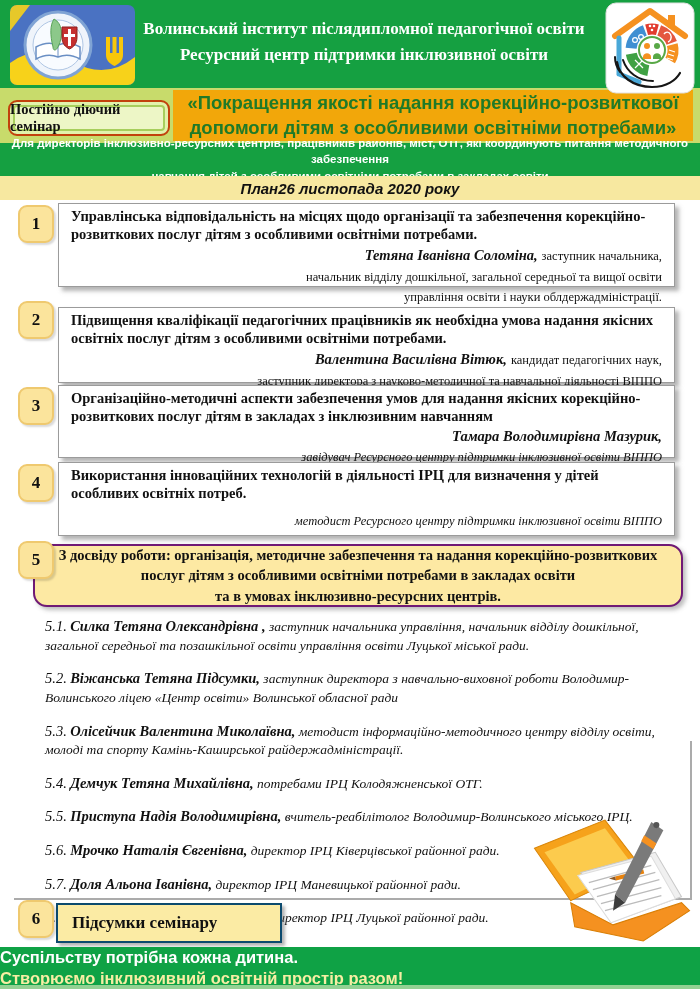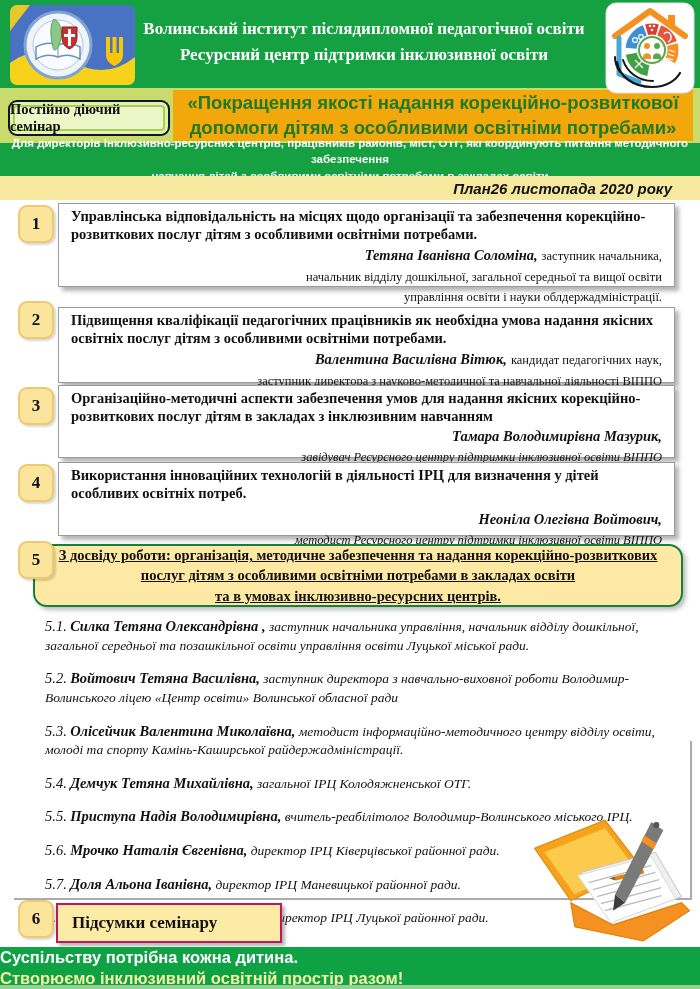--- a/index.html
+++ b/index.html
@@ -17,21 +17,21 @@
     left:132px; right:104px; top:16px; text-align:center; color:#fff;
     font-weight:bold; font-size:17px; line-height:1.55;
   }
   .logo-left { left:10px; top:5px; width:125px; height:80px; z-index:4; }
   .logo-right { left:604px; top:2px; width:92px; height:92px; z-index:4; }
 
   
   .strip { left:0; top:88px; width:700px; height:55px; background:#C8DB6B; }
   .badge {
     left:8px; top:100px; width:162px; height:36px;
-    background:#EDF6C6; border:2px solid #0f172a; border-radius:9px;
+    background:#EDF6C6; border:2px solid #c2410c; border-radius:9px;
     box-shadow: inset 0 0 0 3px #E2F2AC, inset 0 0 0 5px #A7CE5C;
     display:flex; align-items:center; justify-content:center;
     font-weight:bold; font-size:14.5px; z-index:2;
   }
   .banner {
     left:173px; top:90px; width:520px; height:51px; background:#F2A70A;
     display:flex; align-items:center; justify-content:center;
     font-family:"Liberation Sans", sans-serif; font-weight:bold;
     font-size:18.5px; line-height:1.3; color:#1F7A28;
     text-align:center; white-space:pre-line; z-index:1;
@@ -42,21 +42,21 @@
     left:0; top:143px; width:700px; height:33px; background:#15A041;
     display:flex; align-items:center; justify-content:center;
     font-family:"Liberation Sans", sans-serif; font-weight:bold;
     font-size:11.5px; line-height:1.45; color:#fff; text-align:center;
     white-space:pre-line;
   }
 
   
   .planbar {
     left:0; top:176px; width:700px; height:24px; background:#F7E8A0;
-    display:flex; align-items:center; justify-content:flex-end;
+    display:flex; align-items:center; justify-content:center;
     padding:0 28px; font-family:"Liberation Sans", sans-serif;
     font-weight:bold; font-style:italic; font-size:15px;
   }
 
   
   .chip {
     width:36px; height:38px; background:#FBE49C; border:2px solid #EFC96F;
     border-radius:9px; display:flex; align-items:center; justify-content:center;
     font-weight:bold; font-size:17px; z-index:3;
     box-shadow:2px 2px 2px rgba(0,0,0,0.15);
@@ -71,43 +71,43 @@
   .ititle { font-weight:bold; font-size:14.5px; line-height:1.22; }
   .byline { text-align:right; padding-top:2px; line-height:1.28; }
   .sp-name { font-weight:bold; font-style:italic; font-size:14.5px; }
   .sp-role { font-size:12.5px; white-space:pre-line; }
   .sp-role.it { font-style:italic; }
   .blockname { display:block; }
 
   
   .box5 {
     left:33px; top:544px; width:650px; height:63px; background:#FDE9A3;
-    border:2px solid #15803d; border-radius:14px;
+    border:2px solid #701a75; border-radius:14px;
     box-shadow:3px 3px 4px rgba(110,110,110,0.45);
-    display:flex; align-items:center; justify-content:center; z-index:1;text-decoration:underline;
+    display:flex; align-items:center; justify-content:center; z-index:1;
   }
   .box5-text {
     font-weight:bold; font-size:14.5px; line-height:1.4; text-align:center;
     white-space:pre-line;
   }
 
   
   .subitems { left:45px; top:616px; width:616px; font-style:italic; }
   .si { margin-bottom:13px; font-size:13.5px; line-height:1.38;font-style:italic; }
   .si-num  { font-size:14.5px; }
   .si-name { font-weight:bold; font-size:14.5px; }
 
   
   .hline { left:14px; top:898px; width:678px; height:2px; background:#ABABAB; }
   .vline { left:690px; top:741px; width:2px; height:159px; background:#ABABAB; }
 
   
   .box6 {
     left:56px; top:903px; width:226px; height:40px; background:#FBEBA4;
-    border:2px solid #be185d; box-shadow:3px 3px 3px rgba(110,110,110,0.5);
+    border:2px solid #0c4a6e; box-shadow:3px 3px 3px rgba(110,110,110,0.5);
     display:flex; align-items:center; padding-left:14px;
     font-weight:bold; font-size:17px; z-index:2;
   }
 
   
   .footer {
     left:0; top:947px; width:700px; height:42px; background:#0FA245;
     display:flex; flex-direction:column; align-items:flex-start; justify-content:center;
     font-family:"Liberation Sans", sans-serif; font-weight:bold; font-size:16.5px;
     line-height:1.3; z-index:4;
@@ -222,52 +222,51 @@
     <div class="byline">
       <span class="sp-name blockname">Тамара Володимирівна Мазурик,</span>
       <span class="sp-role it">завідувач Ресурсного центру підтримки інклюзивної освіти ВІППО</span>
     </div>
   </div>
 
   <div class="abs chip" style="left:18px; top:464px;">4</div>
   <div class="abs ibox" style="top:462px; height:74px;">
     <div class="ititle">Використання інноваційних технологій в діяльності ІРЦ для визначення у дітей особливих освітніх потреб.</div>
     <div class="byline" style="margin-top:6px;">
-      <span class="sp-name blockname">Неоніла Олегівна Войтович,</span>
       <span class="sp-role it">методист Ресурсного центру  підтримки інклюзивної освіти ВІППО</span>
     </div>
   </div>
 
   <div class="abs chip" style="left:18px; top:541px;">5</div>
   <div class="abs box5">
     <div class="box5-text">З досвіду роботи: організація, методичне забезпечення та надання  корекційно-розвиткових
 послуг дітям з  особливими освітніми потребами в закладах освіти
 та в умовах інклюзивно-ресурсних центрів.</div>
   </div>
 
   <div class="abs subitems">
     <div class="si">
       <span class="si-num">5.1.</span>
       <span class="si-name">Силка Тетяна Олександрівна ,</span>
       <span class="si-desc">заступник начальника управління, начальник відділу дошкільної, загальної середньої та позашкільної освіти  управління освіти Луцької міської ради.</span>
     </div>
     <div class="si">
       <span class="si-num">5.2.</span>
-      <span class="si-name">Войтович Тетяна Василівна,</span>
+      <span class="si-name">Віжанська Тетяна Підсумки,</span>
       <span class="si-desc">заступник директора з навчально-виховної роботи Володимир-Волинського ліцею «Центр освіти» Волинської обласної ради</span>
     </div>
     <div class="si">
       <span class="si-num">5.3.</span>
       <span class="si-name">Олісейчик Валентина  Миколаївна,</span>
       <span class="si-desc">методист інформаційно-методичного центру  відділу освіти, молоді та спорту Камінь-Каширської райдержадміністрації.</span>
     </div>
     <div class="si">
       <span class="si-num">5.4.</span>
       <span class="si-name">Демчук Тетяна Михайлівна,</span>
-      <span class="si-desc">загальної ІРЦ  Колодяжненської ОТГ.</span>
+      <span class="si-desc">потребами ІРЦ  Колодяжненської ОТГ.</span>
     </div>
     <div class="si">
       <span class="si-num">5.5.</span>
       <span class="si-name">Приступа Надія Володимирівна,</span>
       <span class="si-desc">вчитель-реабілітолог  Володимир-Волинського міського ІРЦ.</span>
     </div>
     <div class="si">
       <span class="si-num">5.6.</span>
       <span class="si-name">Мрочко Наталія Євгенівна,</span>
       <span class="si-desc">директор ІРЦ Ківерцівської районної ради.</span>

